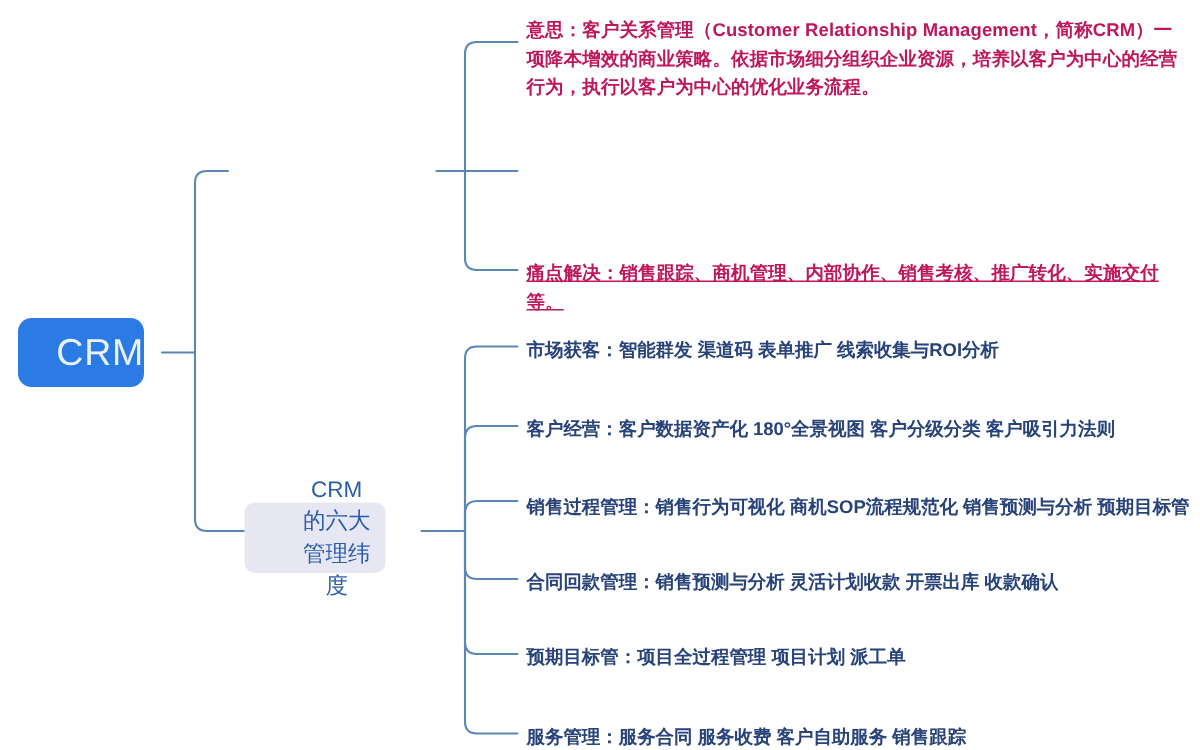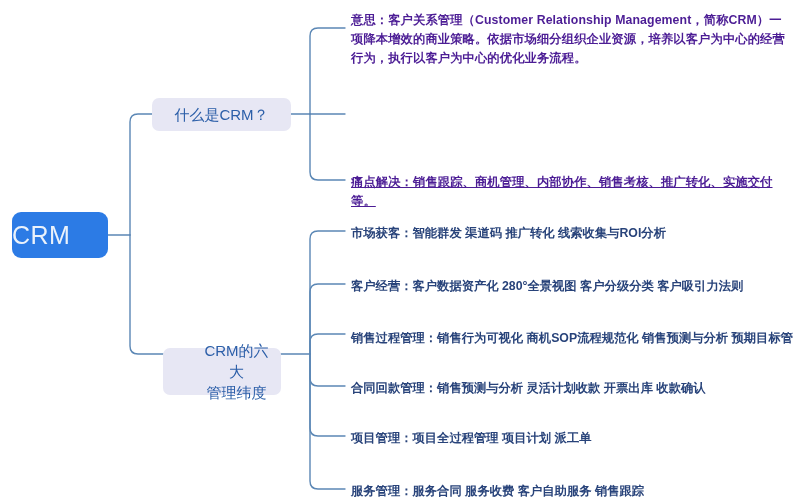--- a/index.html
+++ b/index.html
@@ -36,27 +36,27 @@
     stroke: #5b87b5;
     stroke-width: 1.4;
     stroke-linecap: round;
   }
 
   
   .root-node {
     position: absolute;
     left: 12px;
     top: 212px;
-    width: 96px;
+    width: 84px;
     height: 46px;
     background: #2c7be5;
     border-radius: 9px;
     display: flex;
     align-items: center;
-    justify-content: flex-start;
+    justify-content: flex-end;
   }
   .root-node .root-label {
     color: #eaf2fb;
     font-size: 25px;
     letter-spacing: 0.5px;
     font-weight: 400;
     line-height: 1;
   }
 
   
@@ -74,34 +74,34 @@
     padding: 3px 10px;
   }
   #branch-what {
     left: 152px;
     top: 98px;
     width: 139px;
     height: 33px;
   }
   #branch-six {
     left: 163px;
-    top: 348px;
-    width: 118px;
+    top: 335px;
+    width: 94px;
     height: 47px;
     padding-left: 39px;
   }
   .branch-node .branch-label {
     display: block;
     white-space: pre-line;
   }
 
   
   .leaf {
     position: absolute;
-    color: #4c1d95;
+    color: #be185d;
     font-size: 12.3px;
     line-height: 1.55;
     letter-spacing: 0.1px;
     white-space: pre-line;
     font-weight: 600;
   }
   .leaf-sub {
     position: absolute;
     color: #28437a;
     font-size: 12.3px;
@@ -135,41 +135,38 @@
     <path d="M310,354 L310,342 Q310,334 318,334 L345,334"></path>
     <path d="M310,354 L310,378 Q310,386 318,386 L345,386"></path>
     <path d="M310,354 L310,428 Q310,436 318,436 L345,436"></path>
     <path d="M310,354 L310,481 Q310,489 318,489 L345,489"></path>
   </svg>
 
   <div class="root-node">
     <span class="root-label">CRM</span>
   </div>
 
-  <div class="branch-node" id="branch-what">
-    <span class="branch-label">什么是CRM？</span>
-  </div>
 
   <div class="branch-node" id="branch-six">
     <span class="branch-label">CRM的六大
 管理纬度</span>
   </div>
 
   <div class="leaf" style="left:351px; top:11px; width:445px;">意思：客户关系管理（Customer Relationship Management，简称CRM）一
 项降本增效的商业策略。依据市场细分组织企业资源，培养以客户为中心的经营
 行为，执行以客户为中心的优化业务流程。</div>
 
 
   <div class="leaf" style="left:351px; top:173px; width:445px;text-decoration:underline;">痛点解决：销售跟踪、商机管理、内部协作、销售考核、推广转化、实施交付等。</div>
 
-  <div class="leaf-sub" style="left:351px; top:224px;">市场获客：智能群发 渠道码 推广转化 线索收集与ROI分析</div>
+  <div class="leaf-sub" style="left:351px; top:224px;">市场获客：智能群发 渠道码 表单推广 线索收集与ROI分析</div>
 
-  <div class="leaf-sub" style="left:351px; top:277px;">客户经营：客户数据资产化 280°全景视图 客户分级分类 客户吸引力法则</div>
+  <div class="leaf-sub" style="left:351px; top:277px;">客户经营：客户数据资产化 180°全景视图 客户分级分类 客户吸引力法则</div>
 
   <div class="leaf-sub" style="left:351px; top:329px;">销售过程管理：销售行为可视化 商机SOP流程规范化 销售预测与分析 预期目标管</div>
 
   <div class="leaf-sub" style="left:351px; top:379px;">合同回款管理：销售预测与分析 灵活计划收款 开票出库 收款确认</div>
 
-  <div class="leaf-sub" style="left:351px; top:429px;">项目管理：项目全过程管理 项目计划 派工单</div>
+  <div class="leaf-sub" style="left:351px; top:429px;">预期目标管：项目全过程管理 项目计划 派工单</div>
 
   <div class="leaf-sub" style="left:351px; top:482px;">服务管理：服务合同 服务收费 客户自助服务 销售跟踪</div>
 
 </div>
 
 </body></html>

